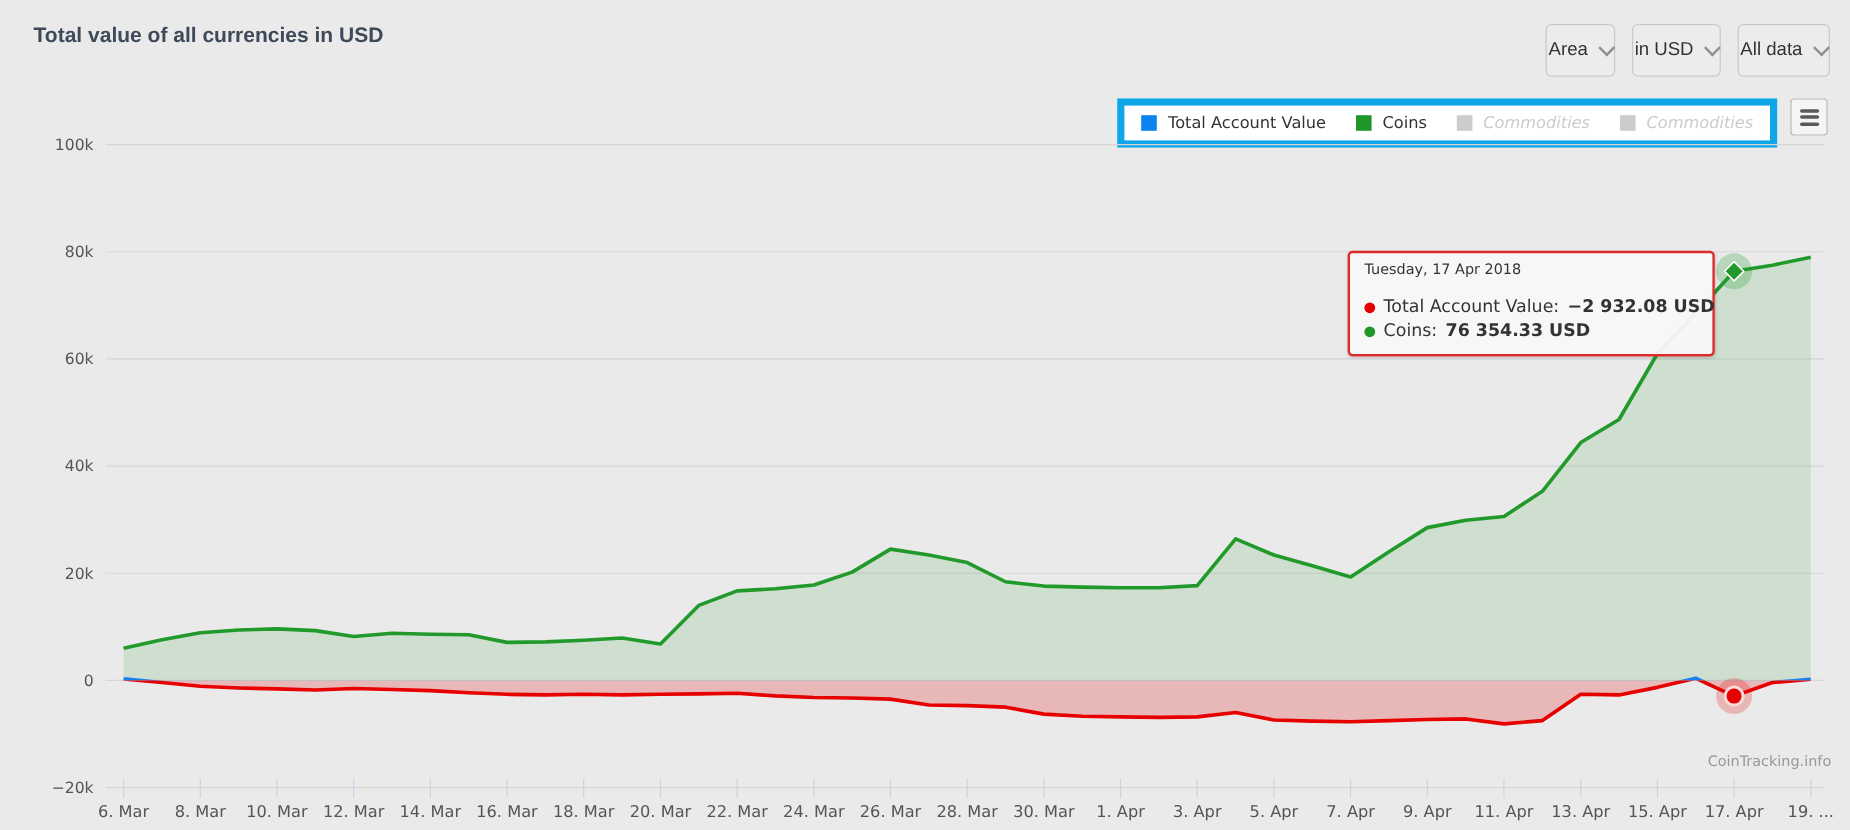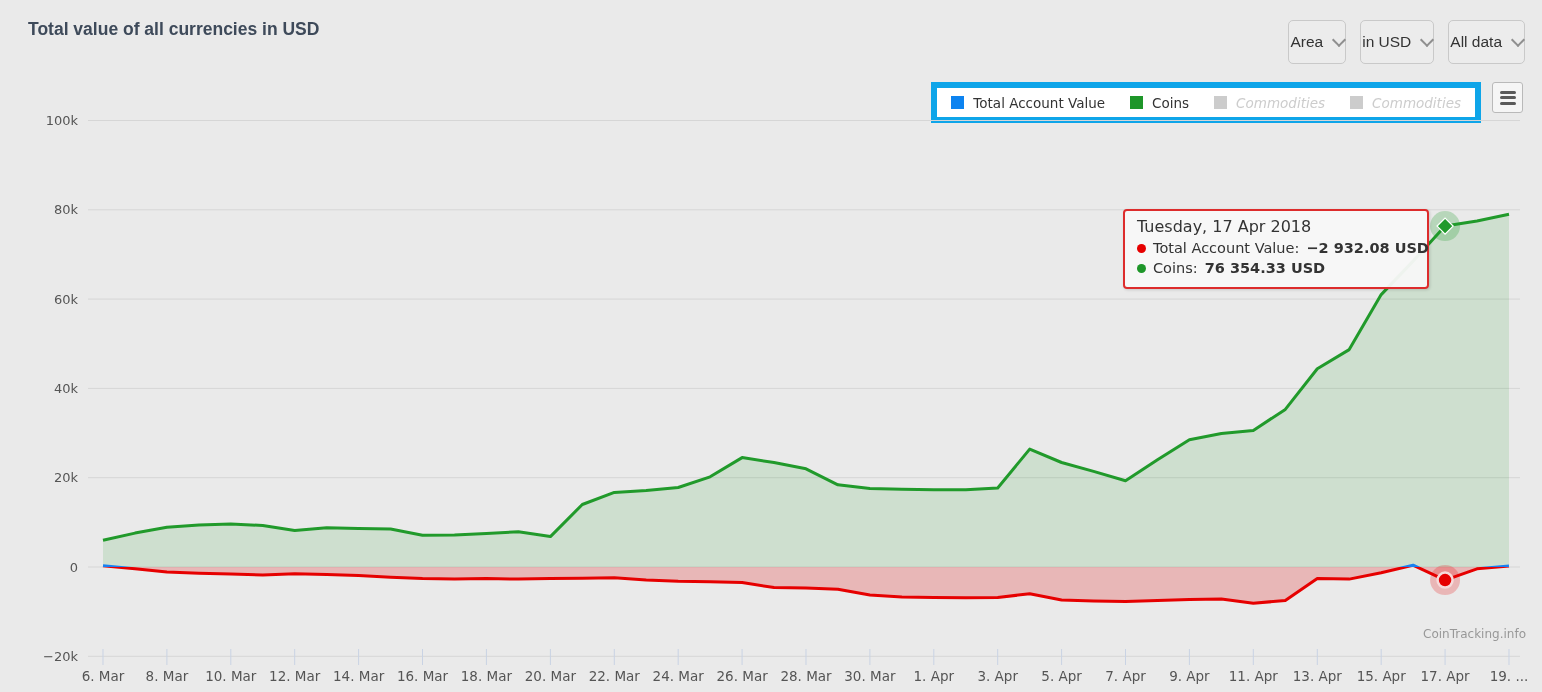--- a/index.html
+++ b/index.html
@@ -20,21 +20,21 @@
   .li.off{color:#cccccc;font-style:italic;}
   .sq{width:13px;height:13px;display:inline-block;}
   .burger{width:31px;height:31px;background:#f5f5f5;border:1px solid #b9b9b9;border-radius:3px;
        display:flex;flex-direction:column;justify-content:center;align-items:center;gap:2.5px;
        cursor:pointer;padding:0;box-sizing:border-box;}
   .burger .bar{width:16px;height:3px;background:#5a5a5a;border-radius:1.5px;}
   #chart{position:absolute;left:0;top:0;font-family:"DejaVu Sans",sans-serif;}
   .tooltip{position:absolute;left:1123px;top:209px;width:306px;box-sizing:border-box;
        background:rgba(247,247,247,0.96);border:2px solid #dd2c2c;border-radius:4px;
        padding:6px 12px 9px;box-shadow:1px 1px 3px rgba(0,0,0,0.15);color:#333;z-index:5;}
-  .tt-date{font-size:16px;margin-bottom:3px;}
+  .tt-date{font-size:12px;margin-bottom:16px;}
   .tt-row{font-size:14.5px;line-height:19.5px;display:flex;align-items:center;gap:7px;white-space:nowrap;}
   .dot{width:9px;height:9px;border-radius:50%;display:inline-block;flex:0 0 auto;}
   .watermark{position:absolute;top:627px;right:16px;font-size:12px;color:#989898;}
 </style>
 </head>
 <body>
 
 <div class="app">
   <div class="page-title">Total value of all currencies in USD</div>
 

